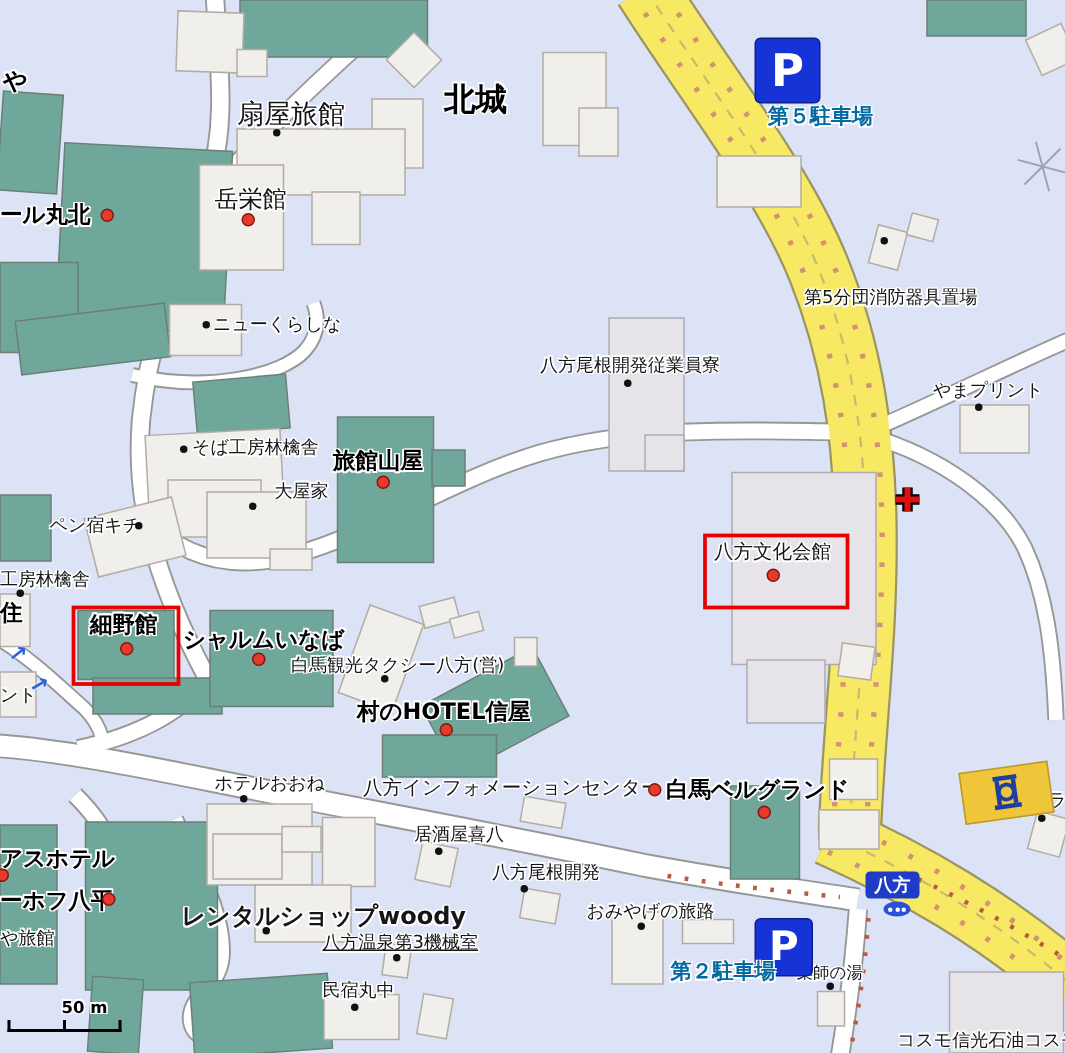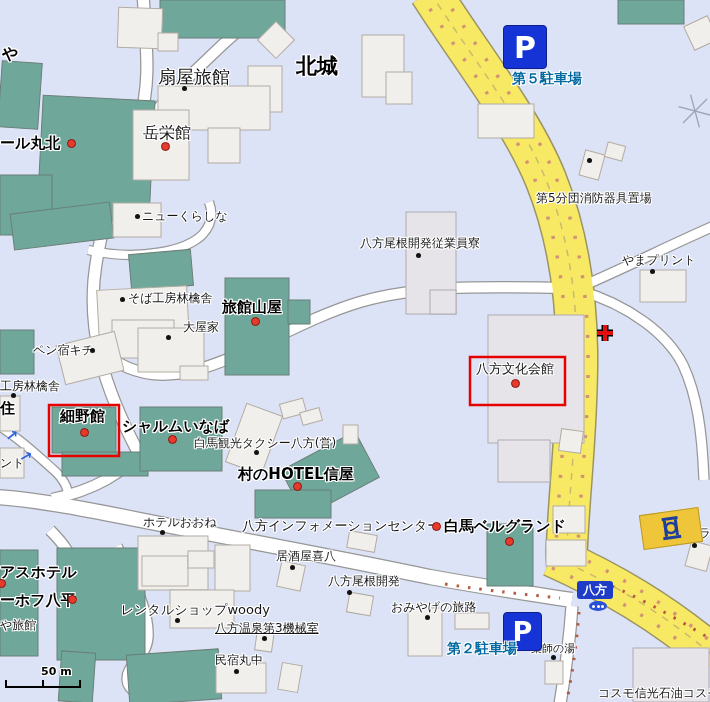--- a/index.html
+++ b/index.html
@@ -207,21 +207,21 @@
       <div class="dot-k" style="left: 427px; top: 617px;"></div>
       <span class="lbl" style="left: 531px; top: 643px; font-size: 11px;">薬師の湯</span>
       <div class="dot-k" style="left: 553px; top: 657px;"></div>
       <span class="lbl" style="left: 662px; top: 527px; font-size: 12px;">エンダラジ</span>
       <div class="dot-k" style="left: 694px; top: 545px;"></div>
       <span class="lbl b" style="left: 0px; top: 565px; font-size: 15px;">アスホテル</span>
       <div class="dot-r" style="left: 1px; top: 583px;"></div>
       <span class="lbl b" style="left: 0px; top: 593px; font-size: 15px;">ーホフ八平</span>
       <div class="dot-r" style="left: 72px; top: 599px;"></div>
       <span class="lbl" style="left: 0px; top: 619px; font-size: 12px;">や旅館</span>
-      <span class="lbl" style="left: 121px; top: 603px; font-size: 13px;">レンタルショップwoody</span>
+      <span class="lbl" style="left: 121px; top: 603px; font-size: 16px; font-weight: bold;">レンタルショップwoody</span>
       <div class="dot-k" style="left: 177px; top: 620px;"></div>
       <span class="lbl" style="left: 215px; top: 622px; font-size: 12px; text-decoration: underline;">八方温泉第3機械室</span>
       <div class="dot-k" style="left: 264px; top: 638px;"></div>
       <span class="lbl" style="left: 215px; top: 654px; font-size: 12px;">民宿丸中</span>
       <div class="dot-k" style="left: 236px; top: 671px;"></div>
       <span class="lbl" style="left: 598px; top: 687px; font-size: 12px;">コスモ信光石油コスモ八</span>
       <div class="p-icon" style="left: 503px; top: 25px; width: 42px; height: 42px; font-size: 30px;">P</div>
       <span class="p-lbl" style="left: 512px; top: 71px;">第５駐車場</span>
       <div class="p-icon" style="left: 503px; top: 612px; width: 37px; height: 37px; font-size: 27px;">P</div>
       <span class="p-lbl" style="left: 447px; top: 641px;">第２駐車場</span>

